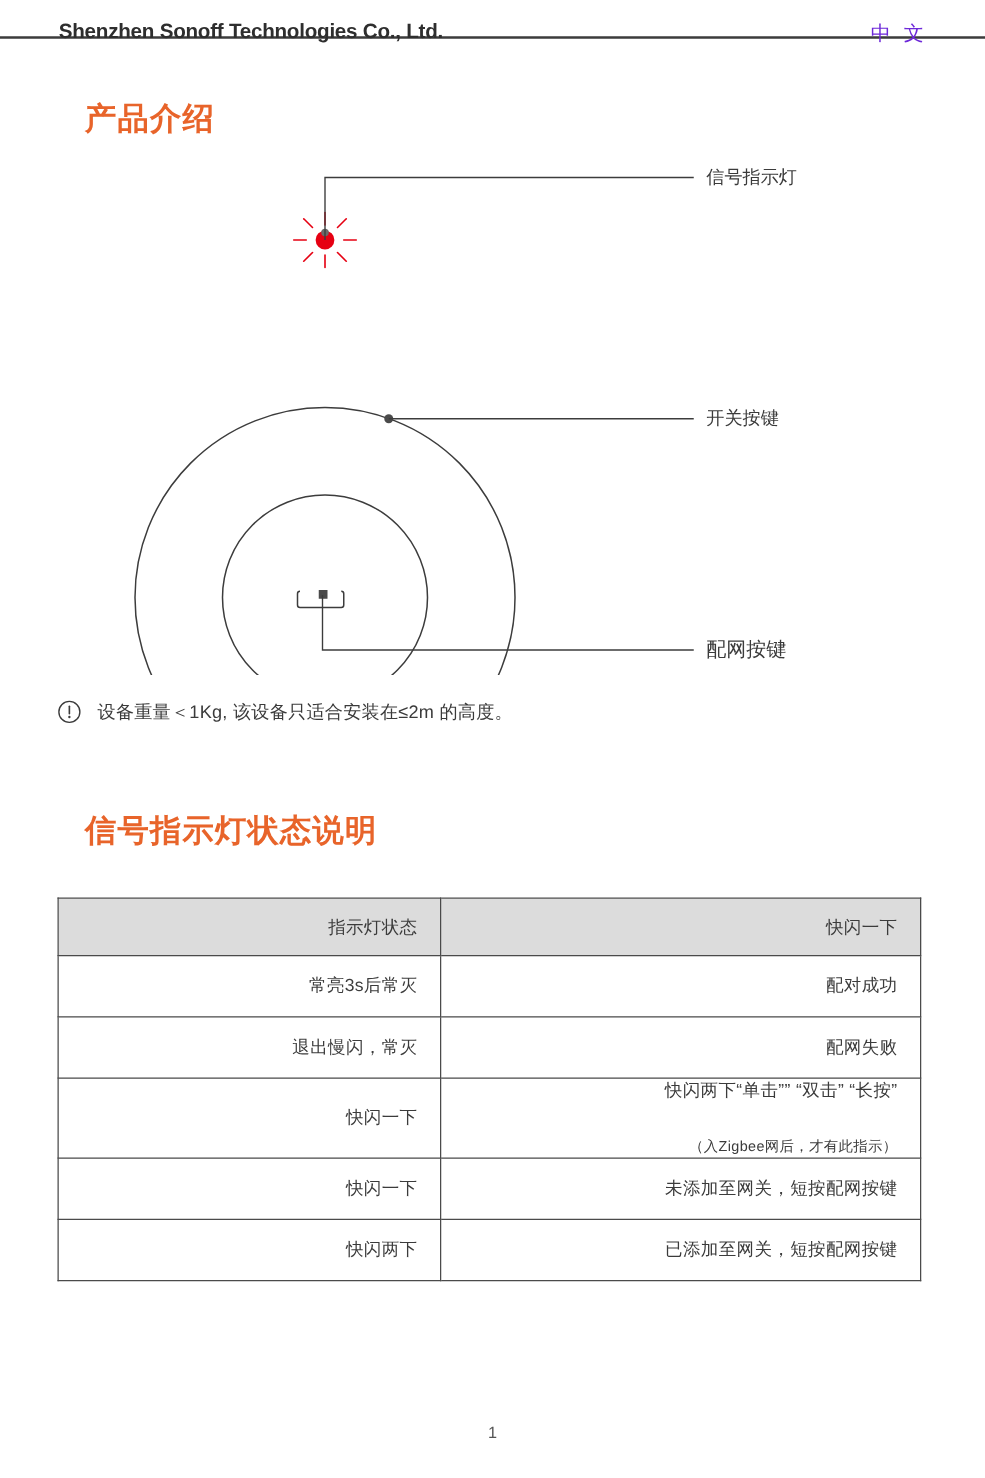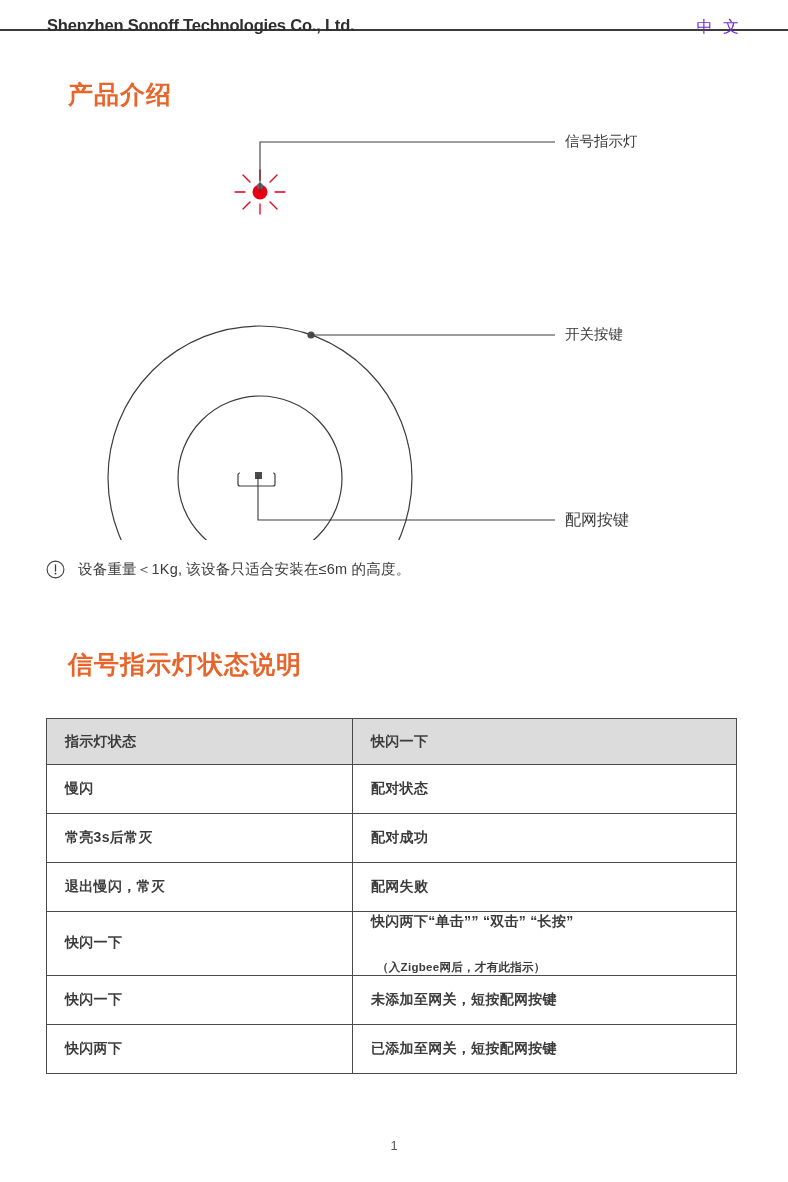--- a/index.html
+++ b/index.html
@@ -95,25 +95,25 @@
     position: absolute;
     left: 46px;
     top: 718px;
     width: 690px;
     border-collapse: collapse;
     table-layout: fixed;
   }
   .status-table th,
   .status-table td {
     border: 1px solid #4a4a4a;
-    text-align: left;
+    text-align: right;
     vertical-align: middle;
     padding: 0 18px;
     font-size: 14px;
-    font-weight: bold;
+    font-weight: normal;
     color: #3b3b3b;
     letter-spacing: 0.3px;
   }
   .status-table col.c1 { width: 306px; }
   .status-table col.c2 { width: 384px; }
   .status-table thead th {
     background: #dcdcdc;
     height: 45px;
   }
   .status-table tbody td {
@@ -192,42 +192,38 @@
 </div>
 
 <div class="note-row">
   <span class="note-icon">
     <svg width="19" height="19" viewBox="0 0 19 19" xmlns="http://www.w3.org/2000/svg">
       <circle cx="9.5" cy="9.5" r="8.4" fill="none" stroke="#3b3b3b" stroke-width="1.1"></circle>
       <line x1="9.5" y1="5" x2="9.5" y2="11" stroke="#3b3b3b" stroke-width="1.3" stroke-linecap="round"></line>
       <circle cx="9.5" cy="13.6" r="0.95" fill="#3b3b3b"></circle>
     </svg>
   </span>
-  <span class="note-text">设备重量＜1Kg, 该设备只适合安装在≤6m 的高度。</span>
+  <span class="note-text">设备重量＜1Kg, 该设备只适合安装在≤2m 的高度。</span>
 </div>
 
 <div class="section-heading" id="heading-led">信号指示灯状态说明</div>
 
 <table class="status-table">
   <colgroup>
       <col class="c1">
       <col class="c2">
     </colgroup>
   <thead>
     <tr>
       <th>指示灯状态</th>
       <th>快闪一下</th>
     </tr>
   </thead>
   <tbody>
     <tr>
-      <td>慢闪</td>
-      <td>配对状态</td>
-    </tr>
-    <tr>
       <td>常亮3s后常灭</td>
       <td>配对成功</td>
     </tr>
     <tr>
       <td>退出慢闪，常灭</td>
       <td>配网失败</td>
     </tr>
     <tr class="tall">
       <td>快闪一下</td>
       <td>

